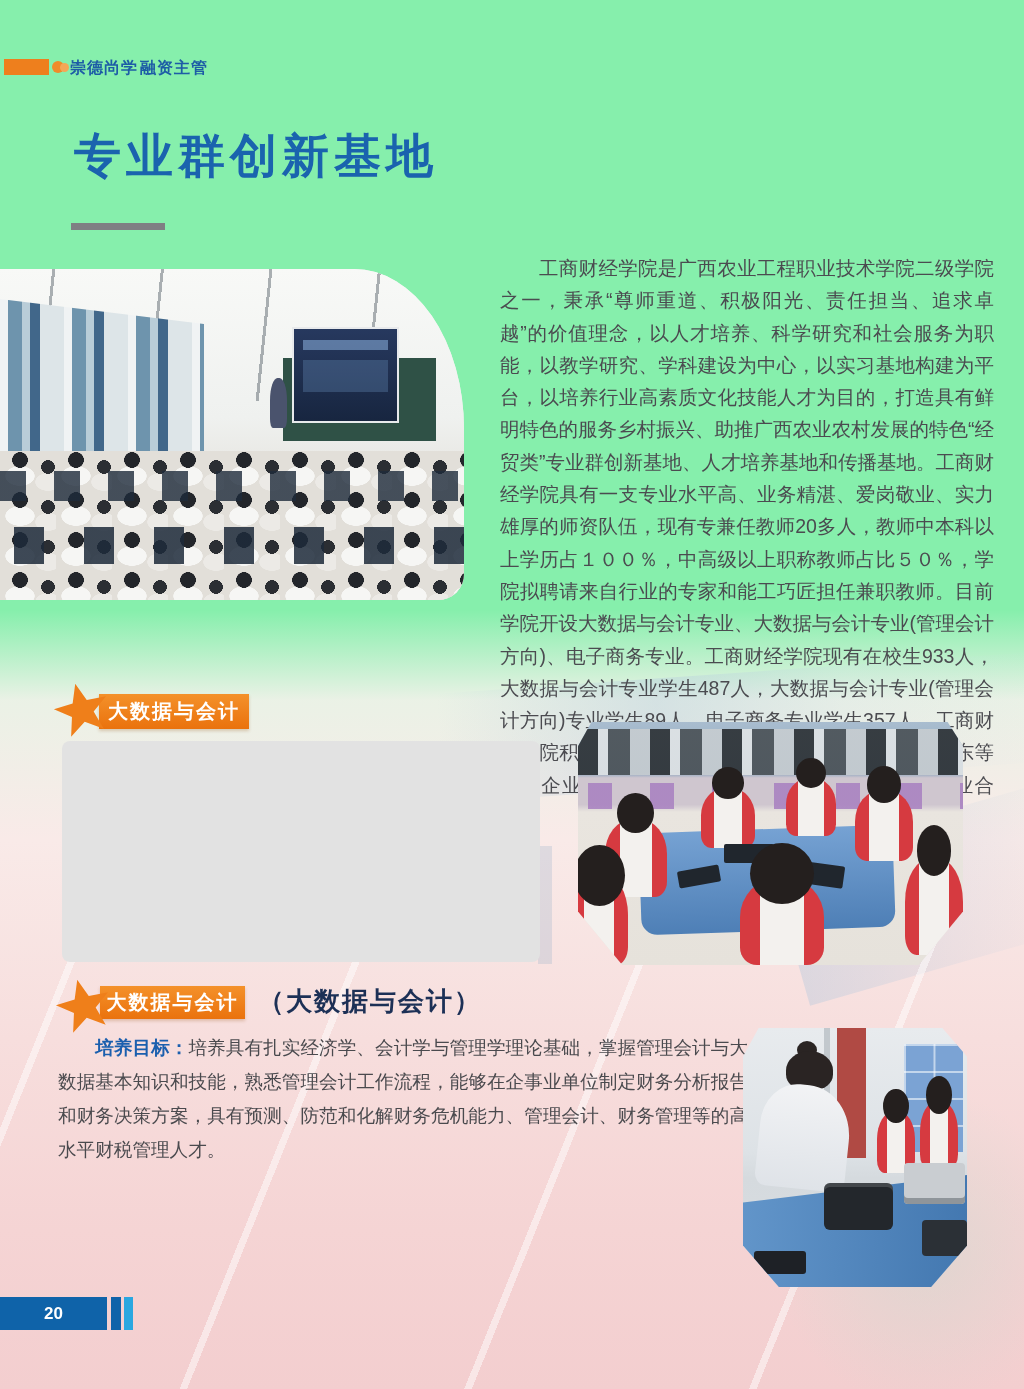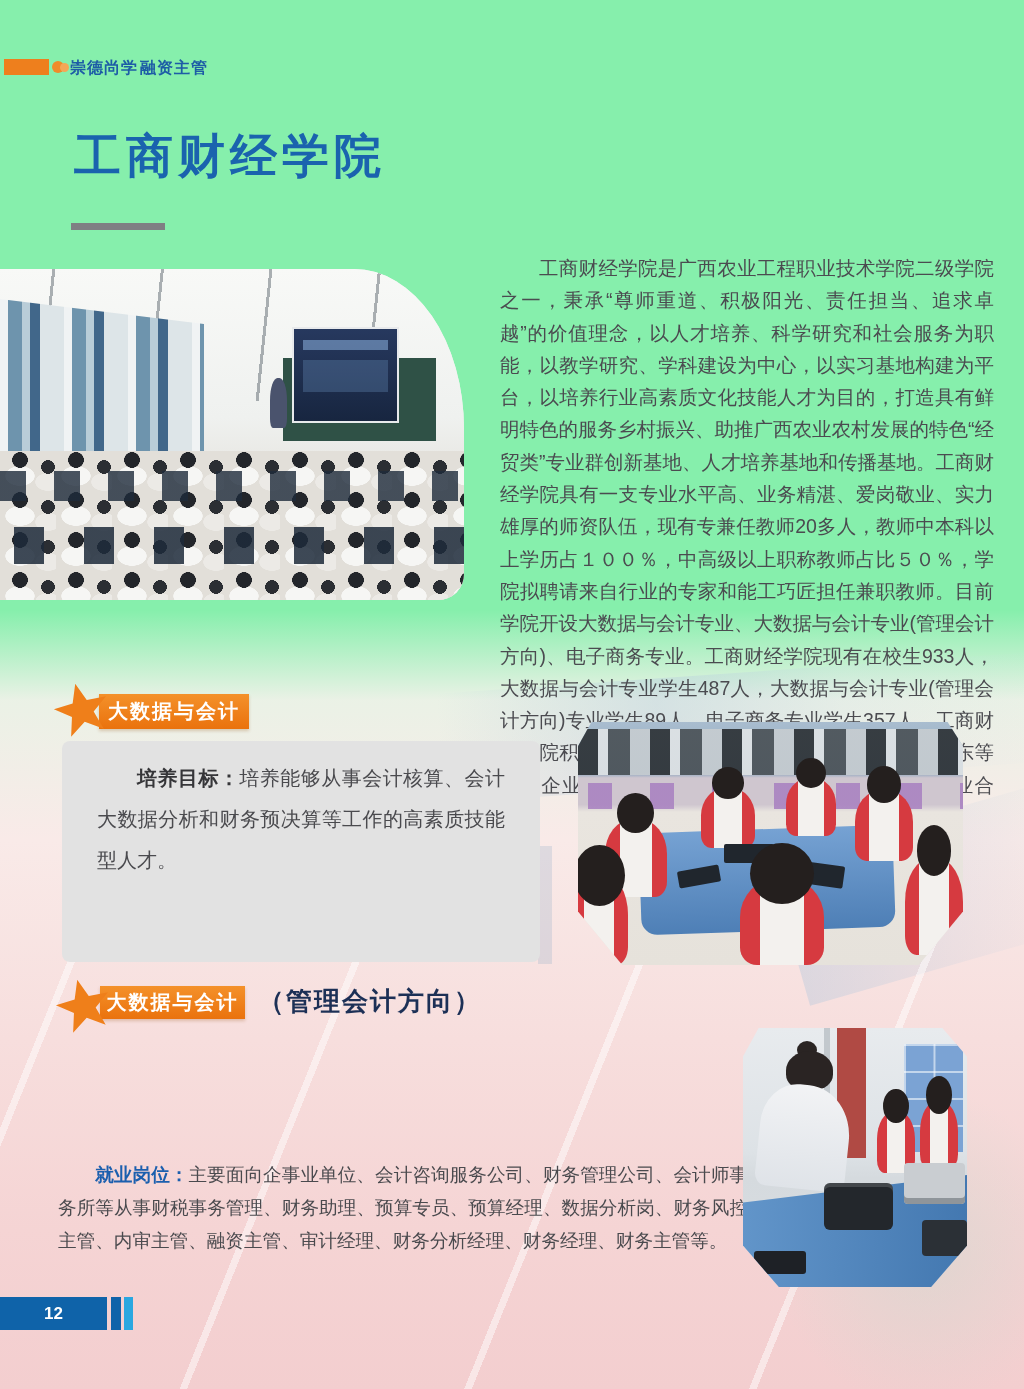--- a/index.html
+++ b/index.html
@@ -182,21 +182,21 @@
   <div class="abs bg-blob"></div>
 
   <div class="abs hdr-bar"></div>
   <span class="abs hdr-dots">
       <i class="d1"></i>
       <i class="d2"></i>
     </span>
   <span class="abs motto m1">崇德尚学</span>
   <span class="abs motto m2">融资主管</span>
 
-  <h1 class="abs title-zh" style="margin:0;">工商财经学院</h1>
+  <h1 class="abs title-zh" style="margin:0;">专业群创新基地</h1>
   <div class="abs title-rule"></div>
 
   <div class="abs photo1">
     <div class="abs p1-wall"></div>
     <div class="abs p1-lights"></div>
     <div class="abs p1-windows"></div>
     <div class="abs p1-board"></div>
     <div class="abs p1-screen">
         <i></i>
         <i></i>
@@ -208,21 +208,20 @@
   </div>
 
   <p class="abs intro">工商财经学院是广西农业工程职业技术学院二级学院之一，秉承“尊师重道、积极阳光、责任担当、追求卓越”的价值理念，以人才培养、科学研究和社会服务为职能，以教学研究、学科建设为中心，以实习基地构建为平台，以培养行业高素质文化技能人才为目的，打造具有鲜明特色的服务乡村振兴、助推广西农业农村发展的特色“经贸类”专业群创新基地、人才培养基地和传播基地。工商财经学院具有一支专业水平高、业务精湛、爱岗敬业、实力雄厚的师资队伍，现有专兼任教师20多人，教师中本科以上学历占１００％，中高级以上职称教师占比５０％，学院拟聘请来自行业的专家和能工巧匠担任兼职教师。目前学院开设大数据与会计专业、大数据与会计专业(管理会计方向)、电子商务专业。工商财经学院现有在校生933人，大数据与会计专业学生487人，大数据与会计专业(管理会计方向)专业学生89人，电子商务专业学生357人。工商财经学院积极推行校企合作、产教融合，与中石化、京东等数家企业深度产教合作，以多种形式引入校内外企业合作。</p>
 
   <div class="abs badge-star star1"></div>
   <div class="abs badge-rect rect1">
     <span>大数据与会计</span>
   </div>
 
   <div class="abs graybox">
-    <p><span class="lbl-dark">培养目标：</span><span>培养能够从事会计核算、会计大数据分析和财务预决算等工作的高素质技能型人才。</span></p>
   </div>
 
   <div class="abs photo2">
     <div class="abs p2-machines"></div>
     <div class="abs p2-stools"></div>
     <div class="abs p2-table"></div>
     <div class="abs fig f1">
         <span class="hair"></span>
       </div>
     <div class="abs fig f2">
@@ -245,23 +244,23 @@
       </div>
     <div class="abs fig f7">
         <span class="hair"></span>
       </div>
   </div>
 
   <div class="abs badge-star star2"></div>
   <div class="abs badge-rect rect2">
     <span>大数据与会计</span>
   </div>
-  <div class="abs suffix2">（管理会计方向）</div>
-
-  <p class="abs para p-jobs2"><span class="lbl-blue">就业岗位：</span><span>主要面向企事业单位、会计咨询服务公司、财务管理公司、会计师事务所等从事财税事务管理、财务助理、预算专员、预算经理、数据分析岗、财务风控主管、内审主管、融资主管、审计经理、财务分析经理、财务经理、财务主管等。</span></p>
+  <div class="abs suffix2">（大数据与会计）</div>
+
+  <p class="abs para p-goal2"><span class="lbl-blue">培养目标：</span><span>培养具有扎实经济学、会计学与管理学理论基础，掌握管理会计与大数据基本知识和技能，熟悉管理会计工作流程，能够在企事业单位制定财务分析报告和财务决策方案，具有预测、防范和化解财务危机能力、管理会计、财务管理等的高水平财税管理人才。</span></p>
 
   <div class="abs photo3">
     <div class="abs p3-frame"></div>
     <div class="abs p3-door"></div>
     <div class="abs p3-cabinet"></div>
     <div class="abs p3-bun"></div>
     <div class="abs p3-hair"></div>
     <div class="abs p3-body"></div>
     <div class="abs p3-stu s1">
         <span class="hair"></span>
@@ -270,18 +269,18 @@
         <span class="hair"></span>
       </div>
     <div class="abs p3-table"></div>
     <div class="abs p3-m1"></div>
     <div class="abs p3-m2"></div>
     <div class="abs p3-m3"></div>
     <div class="abs p3-kb"></div>
   </div>
 
   <div class="abs pagebar">
-    <span>12</span>
+    <span>20</span>
   </div>
   <div class="abs sq sq-dark"></div>
   <div class="abs sq sq-light"></div>
 
 </div>
 
 </body></html>

